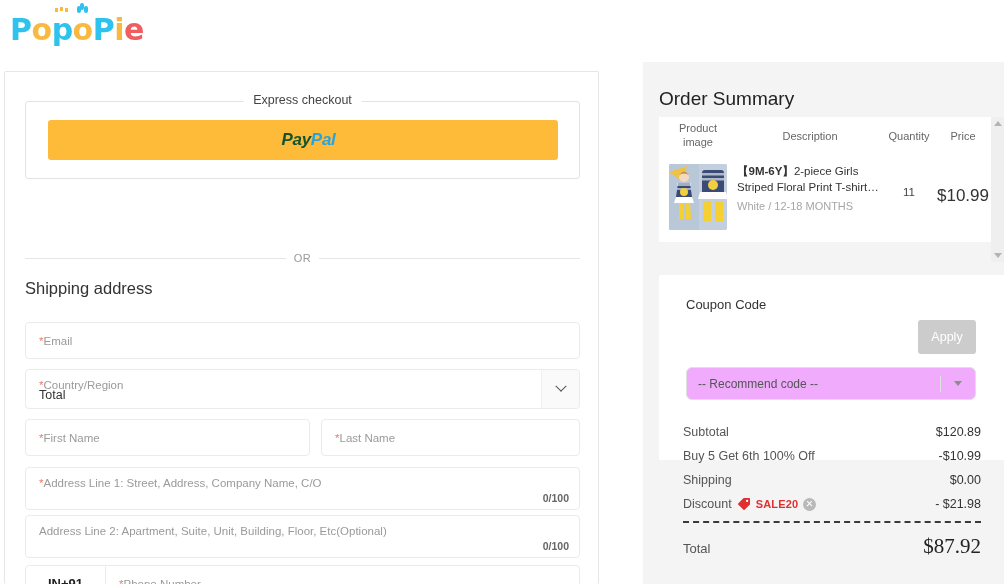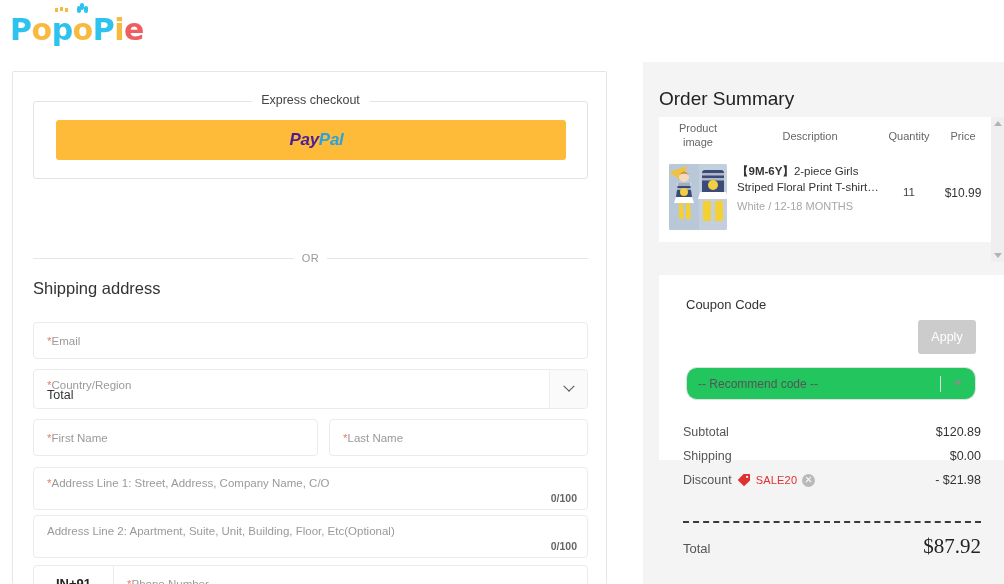--- a/index.html
+++ b/index.html
@@ -31,21 +31,21 @@
   }
   .crown { position: relative; }
   .crown::after {
     content: ""; position: absolute; left: 3px; top: -4px;
     width: 3px; height: 4px; background: #f9b93e;
     box-shadow: 5px -1px 0 #f9b93e, 10px 0 0 #f9b93e;
   }
 
   
   .left-card {
-    position: absolute; left: 12px; top: 71px;
+    position: absolute; left: 4px; top: 71px;
     width: 595px; height: 513px;
     background: #fff; border: 1px solid #e6e6e6; border-bottom: none;
     border-radius: 2px;
   }
   .express-fieldset {
     position: absolute; left: 20px; top: 29px;
     width: 555px; height: 78px;
     border: 1px solid #e3e3e3; border-radius: 3px;
   }
   .express-legend {
@@ -53,21 +53,21 @@
     background: #fff; padding: 0 10px;
     font-size: 12.5px; color: #444; white-space: nowrap;
   }
   .paypal-btn {
     position: absolute; left: 22px; top: 18px;
     width: 510px; height: 40px;
     background: #fdbb39; border: none; border-radius: 3px;
     cursor: pointer; display: flex; align-items: center; justify-content: center;
   }
   .pp-logo { font-size: 17px; font-weight: 700; font-style: italic; letter-spacing: -0.3px; }
-  .pp-a { color: #4c1d95; margin-left: 11px; }
+  .pp-a { color: #14532d; margin-left: 11px; }
   .pp-b { color: #29a3dd; }
 
   .or-divider {
     position: absolute; left: 20px; top: 180px; width: 555px;
     display: flex; align-items: center; gap: 8px;
   }
   .or-line { flex: 1; height: 1px; background: #e6e6e6; }
   .or-text { font-size: 11px; color: #999; letter-spacing: 0.5px; }
 
   .ship-title {
@@ -139,21 +139,21 @@
     background: #cfd6de; position: relative;
   }
   .ot-row .c-desc { flex: 1; padding-right: 2px; }
   .prod-name {
     font-size: 11.5px; color: #333; line-height: 1.35;
     display: -webkit-box; -webkit-line-clamp: 2; -webkit-box-orient: vertical; overflow: hidden;
   }
   .prod-name b { font-weight: 700; }
   .prod-variant { font-size: 11px; color: #a6a6a6; margin-top: 5px; }
   .ot-row .c-qty { width: 52px; text-align: center; font-size: 11.5px; color: #444; padding-top: 22px; }
-  .ot-row .c-price { width: 56px; text-align: center; font-size: 12px; color: #333; padding-top: 22px; }
+  .ot-row .c-price { width: 56px; text-align: center; font-size: 17px; color: #333; padding-top: 22px; }
 
   .scrollbar {
     position: absolute; left: 348px; top: 55px; width: 13px; height: 145px;
     background: #efefef;
   }
   .sb-arrow {
     position: absolute; left: 50%; transform: translateX(-50%);
     width: 0; height: 0; border-left: 4.5px solid transparent; border-right: 4.5px solid transparent;
   }
   .sb-up { top: 4px; border-bottom: 5px solid #b4b4b4; }
@@ -171,42 +171,42 @@
     font-family: "Liberation Sans", sans-serif;
   }
   .apply-btn {
     position: absolute; left: 259px; top: 45px; width: 58px; height: 34px;
     background: #cccccc; border: none; border-radius: 3px;
     color: #fff; font-size: 12.5px; cursor: pointer;
     font-family: "Liberation Sans", sans-serif;
   }
   .recommend-select {
     position: absolute; left: 27px; top: 92px; width: 290px; height: 33px;
-    border: 1px solid #e0e0e0; border-radius: 11px; background: #22c55e;
+    border: 1px solid #e0e0e0; border-radius: 6px; background: #f0abfc;
     display: flex; align-items: center; cursor: pointer;
   }
   .rs-label { font-size: 12px; color: #555; padding-left: 11px; flex: 1; }
   .rs-sep { width: 1px; height: 16px; background: #e0e0e0; }
   .rs-caret {
     width: 34px; display: flex; align-items: center; justify-content: center;
   }
   .caret-dn {
     width: 0; height: 0; border-left: 4.5px solid transparent;
     border-right: 4.5px solid transparent; border-top: 5.5px solid #8d8d8d;
   }
 
   .totals { position: absolute; left: 683px; top: 420px; width: 298px; }
   .t-row {
     display: flex; justify-content: space-between; align-items: center;
     font-size: 12.5px; color: #555; padding: 5px 0;
   }
   .t-row .t-val { color: #333; }
   .t-label-flex { display: flex; align-items: center; gap: 5px; }
   .tag-icon { display: inline-flex; }
-  .code-text { color: #e03030; font-size: 11px; font-weight: 400; letter-spacing: 0.2px; }
+  .code-text { color: #e03030; font-size: 11px; font-weight: 700; letter-spacing: 0.2px; }
   .remove-x {
     width: 13px; height: 13px; border-radius: 50%; background: #b9b9b9;
     display: inline-flex; align-items: center; justify-content: center;
     cursor: pointer; position: relative;
   }
   .remove-x::before, .remove-x::after {
     content: ""; position: absolute; width: 7px; height: 1.4px; background: #fff;
   }
   .remove-x::before { transform: rotate(45deg); }
   .remove-x::after { transform: rotate(-45deg); }
@@ -348,20 +348,24 @@
       </div>
     </div>
   </div>
 
   <div class="totals">
     <div class="t-row">
       <span>Subtotal</span>
       <span class="t-val">$120.89</span>
     </div>
     <div class="t-row">
+      <span>Buy 5 Get 6th 100% Off</span>
+      <span class="t-val">-$10.99</span>
+    </div>
+    <div class="t-row">
       <span>Shipping</span>
       <span class="t-val">$0.00</span>
     </div>
     <div class="t-row">
       <span class="t-label-flex">
         <span>Discount</span>
         <span class="tag-icon">
           <svg width="14" height="14" viewBox="0 0 14 14">
               <path d="M1.2 6.4 L6.6 1 H12.4 a0.6 0.6 0 0 1 0.6 0.6 V7.4 L7.6 12.8 a0.8 0.8 0 0 1 -1.1 0 L1.2 7.5 a0.8 0.8 0 0 1 0 -1.1 z" fill="#e03030"></path>
               <circle cx="10.1" cy="3.9" r="1.15" fill="#fff"></circle>

